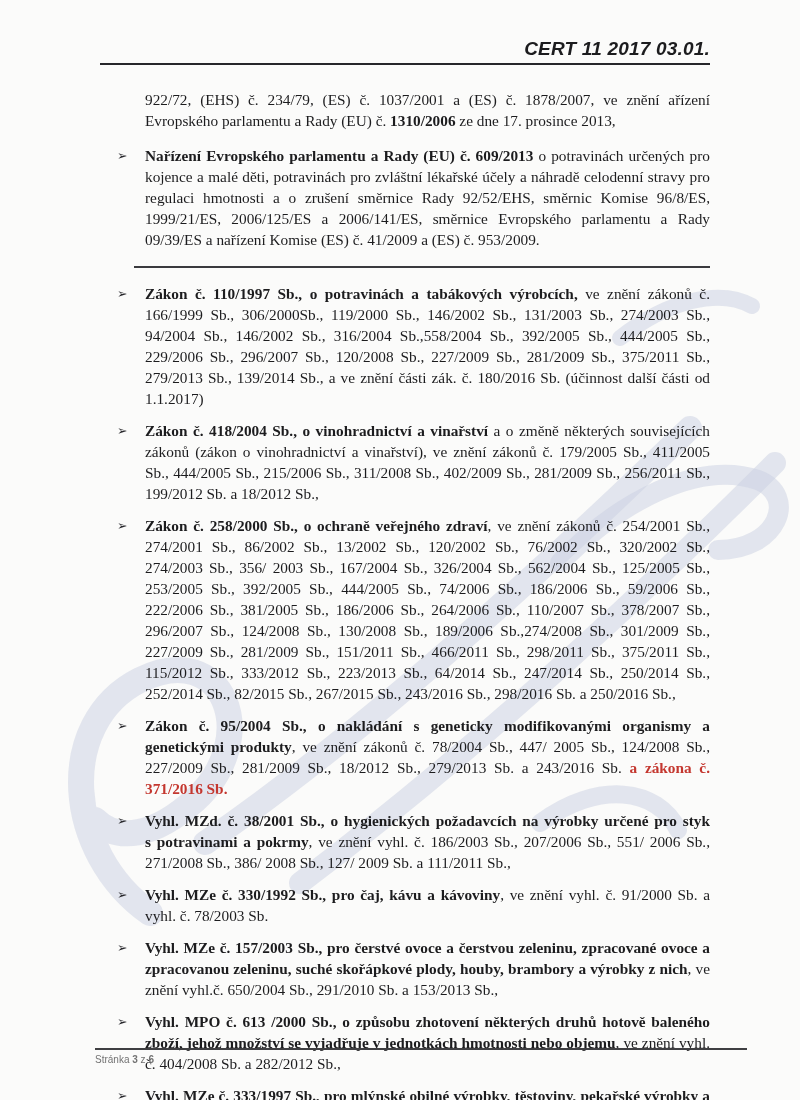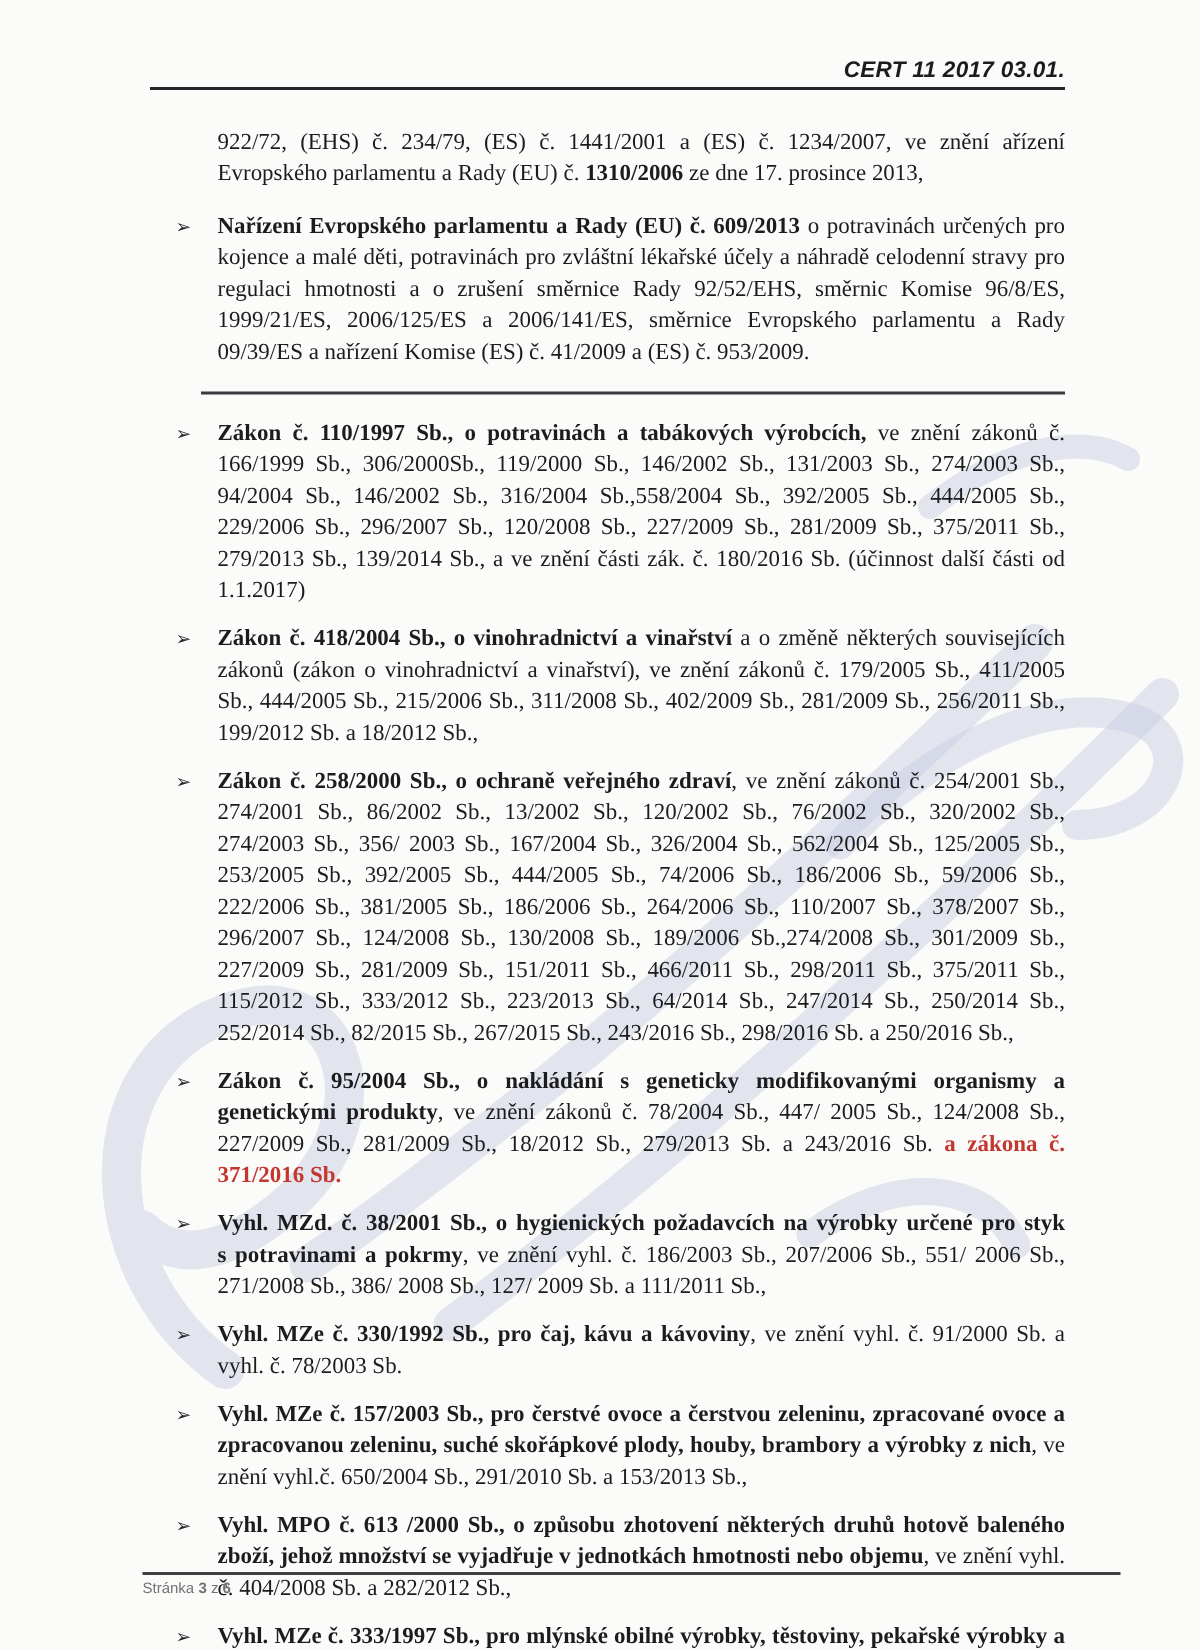--- a/index.html
+++ b/index.html
@@ -13,21 +13,21 @@
   }
   .page{position:relative;width:800px;height:1100px;}
   .watermark{position:absolute;top:0;left:0;z-index:0;pointer-events:none;}
   .content{position:relative;z-index:1;}
 
   .header-block{margin:38px 90px 0 100px;}
   .doc-code{
     text-align:right;
     font-family:"Liberation Sans", sans-serif;
     font-style:italic;font-weight:bold;
-    font-size:15px;letter-spacing:0.2px;
+    font-size:19px;letter-spacing:0.2px;
     padding-right:0px;
   }
   .header-rule{border:0;border-bottom:2.2px solid #26262a;margin:3px 0 0 0;}
 
   .body-text{
     margin:24px 90px 0 145px;
     width:565px;
     font-size:15.3px;line-height:21px;
     text-align:justify;
   }
@@ -75,21 +75,21 @@
     </g>
   </svg>
 
   <div class="content">
     <div class="header-block">
       <div class="doc-code">CERT 11 2017 03.01.</div>
       <hr class="header-rule">
     </div>
 
     <div class="body-text">
-      <p class="intro"><span>922/72, (EHS) č. 234/79, (ES) č. 1441/2001 a (ES) č. 1234/2007, ve znění ařízení Evropského parlamentu a Rady (EU) č. </span><span class="seg-bold">1310/2006</span><span> ze dne 17. prosince 2013,</span></p>
+      <p class="intro"><span>922/72, (EHS) č. 234/79, (ES) č. 1037/2001 a (ES) č. 1878/2007, ve znění ařízení Evropského parlamentu a Rady (EU) č. </span><span class="seg-bold">1310/2006</span><span> ze dne 17. prosince 2013,</span></p>
 
       <div class="list-item">
         <span class="bullet">➢</span><span class="seg-bold">Nařízení Evropského parlamentu a Rady (EU) č. 609/2013</span><span> o potravinách určených pro kojence a malé děti, potravinách pro zvláštní lékařské účely a náhradě celodenní stravy pro regulaci hmotnosti a o zrušení směrnice Rady 92/52/EHS, směrnic Komise 96/8/ES, 1999/21/ES, 2006/125/ES a 2006/141/ES, směrnice Evropského parlamentu a Rady 09/39/ES a nařízení Komise (ES) č. 41/2009 a (ES) č. 953/2009.</span>
       </div>
 
       <hr class="section-rule">
 
       <div class="list-item">
         <span class="bullet">➢</span><span class="seg-bold">Zákon č. 110/1997 Sb., o potravinách a tabákových výrobcích,</span><span> ve znění zákonů č. 166/1999 Sb., 306/2000Sb., 119/2000 Sb., 146/2002 Sb., 131/2003 Sb., 274/2003 Sb., 94/2004 Sb., 146/2002 Sb., 316/2004 Sb.,558/2004 Sb., 392/2005 Sb., 444/2005 Sb., 229/2006 Sb., 296/2007 Sb., 120/2008 Sb., 227/2009 Sb., 281/2009 Sb., 375/2011 Sb., 279/2013 Sb., 139/2014 Sb., a ve znění části zák. č. 180/2016 Sb. (účinnost další části od 1.1.2017)</span>
       </div>

